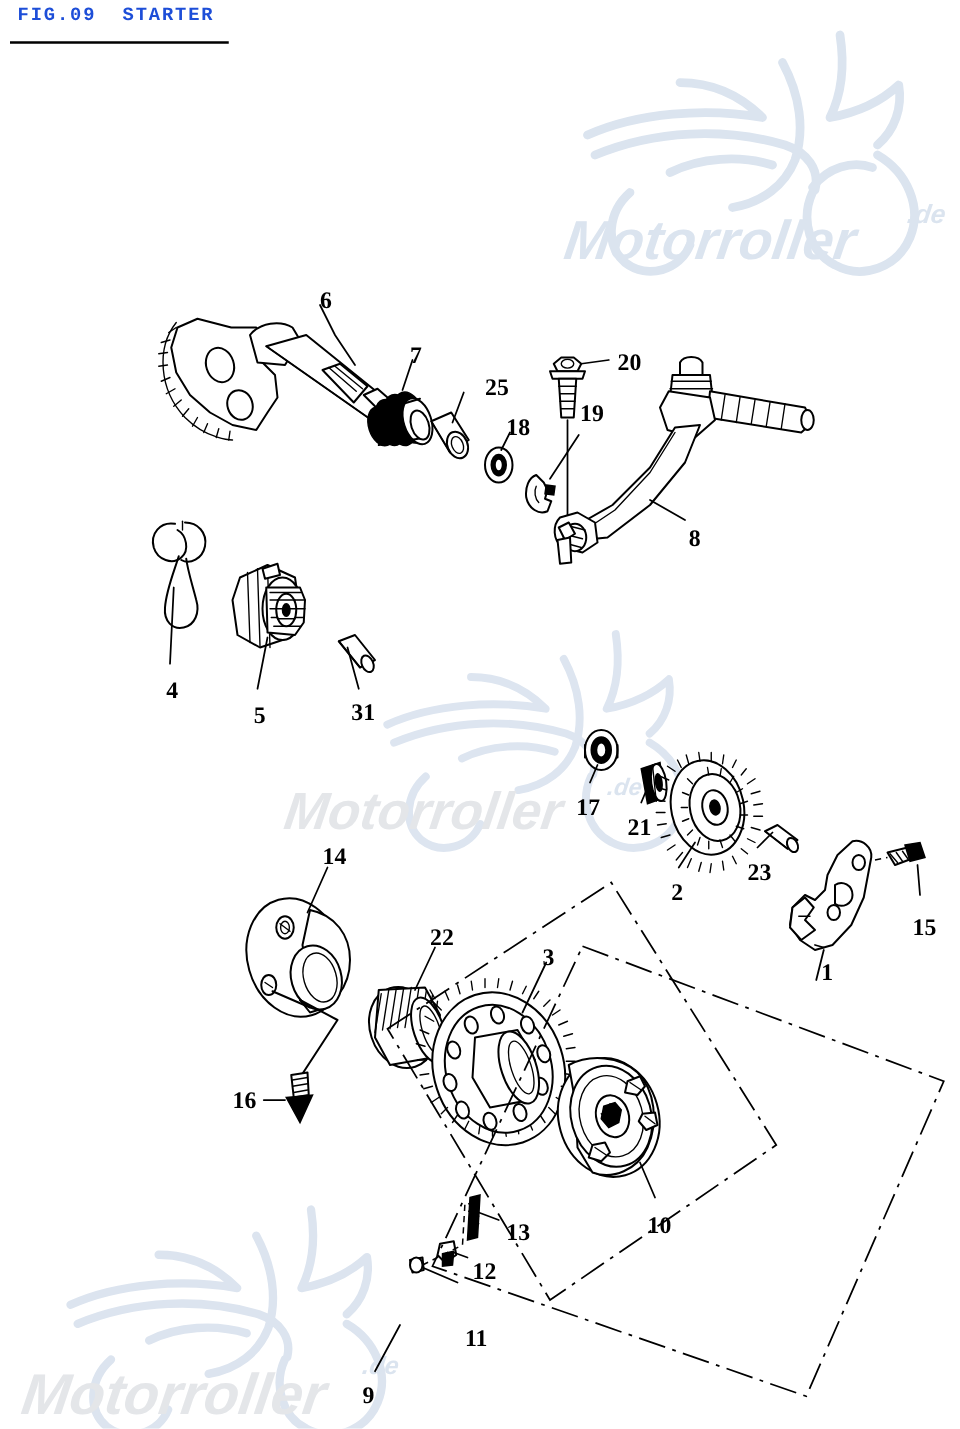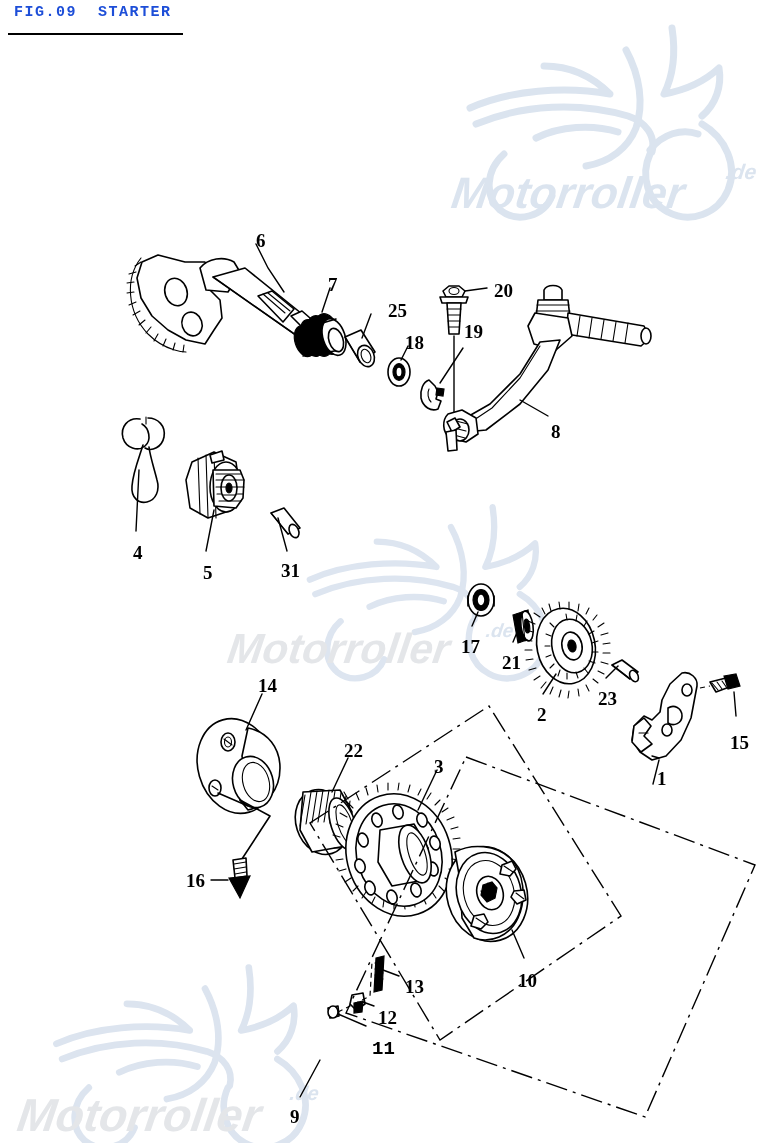--- a/index.html
+++ b/index.html
@@ -483,17 +483,17 @@
   <div class="callout" style="left:537px; top:705px;">2</div>
   <div class="callout" style="left:598px; top:689px;">23</div>
   <div class="callout" style="left:730px; top:733px;">15</div>
   <div class="callout" style="left:657px; top:769px;">1</div>
   <div class="callout" style="left:258px; top:676px;">14</div>
   <div class="callout" style="left:344px; top:741px;">22</div>
   <div class="callout" style="left:434px; top:757px;">3</div>
   <div class="callout" style="left:186px; top:871px;">16</div>
   <div class="callout" style="left:405px; top:977px;">13</div>
   <div class="callout" style="left:378px; top:1008px;">12</div>
-  <div class="callout" style="left:372px; top:1040px;font-family:Liberation Mono, monospace;">11</div>
+  <div class="callout" style="left:372px; top:1062px;">11</div>
   <div class="callout" style="left:518px; top:971px;">10</div>
   <div class="callout" style="left:290px; top:1107px;">9</div>
 
 </div>
 
 </body></html>

